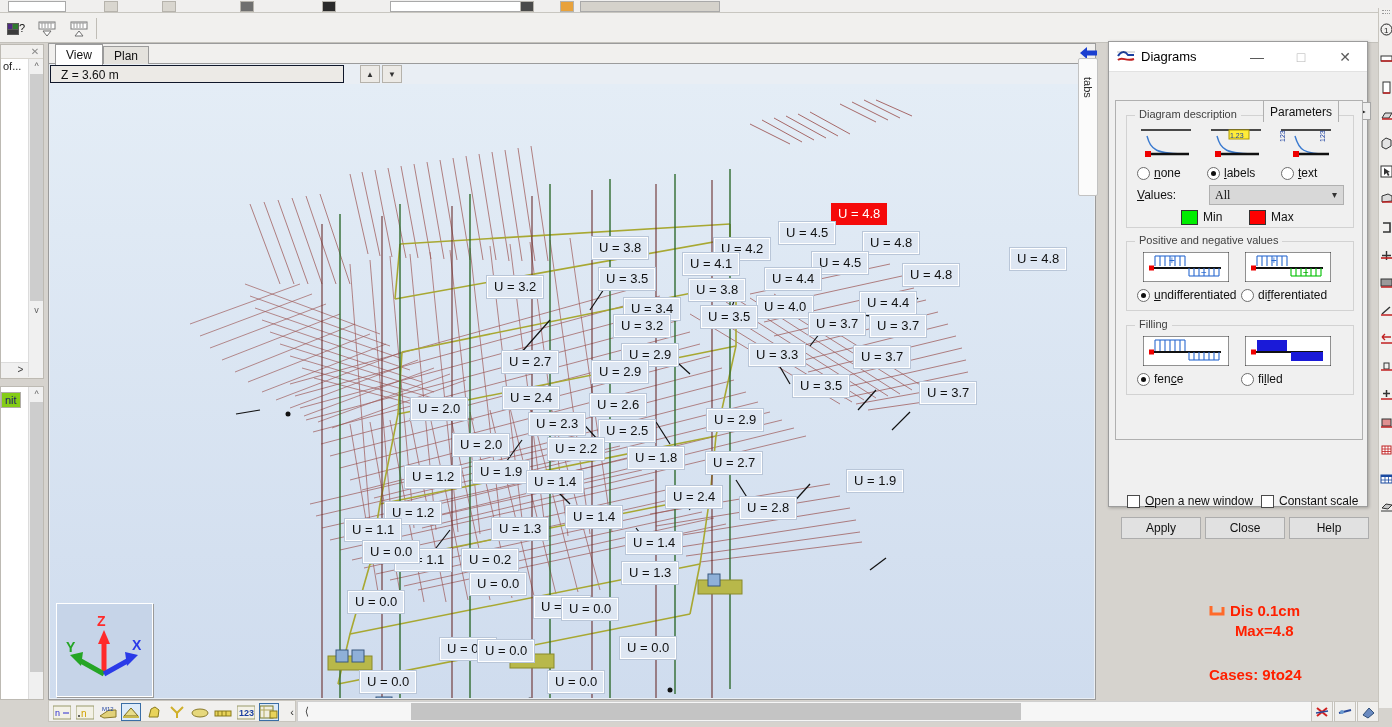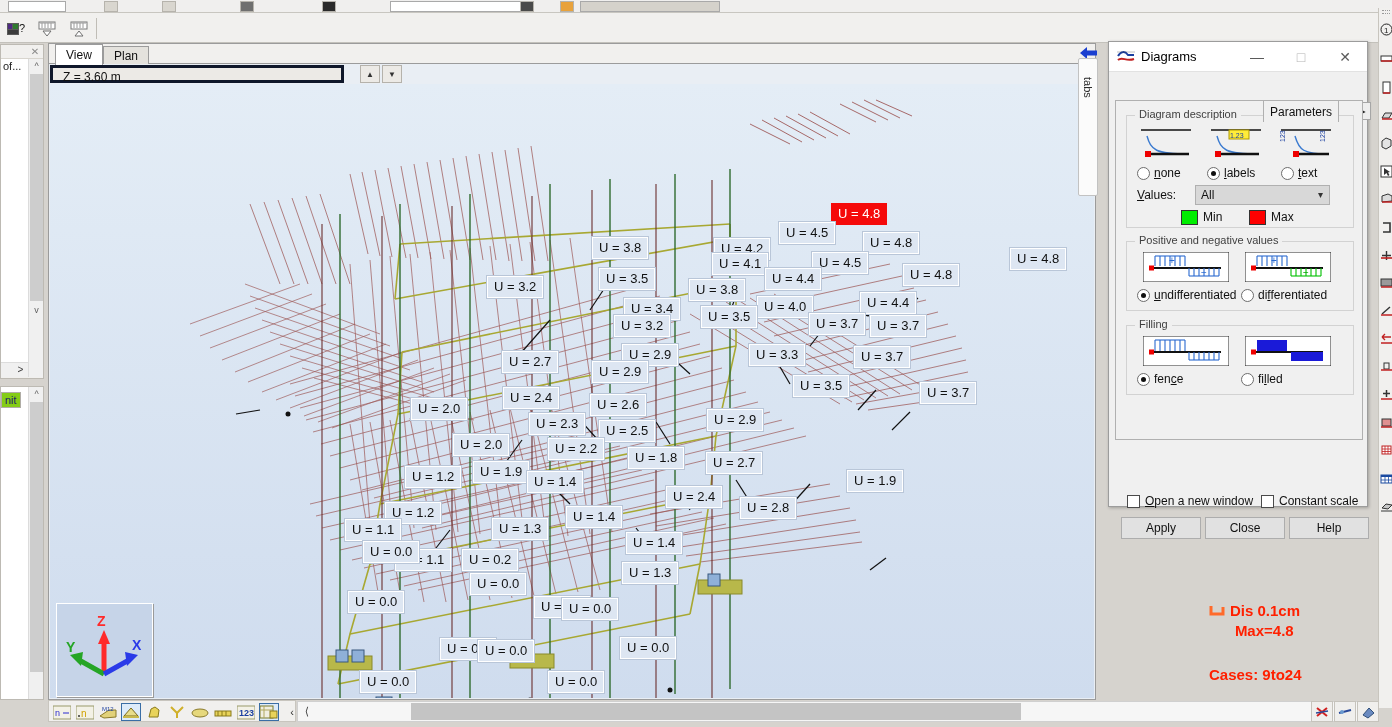--- a/index.html
+++ b/index.html
@@ -82,21 +82,21 @@
     background: #f1f0ee; border-bottom: 1px solid #9b9b9b;
   }
   .vtab {
     position: absolute; top: 2px; height: 18px; padding: 2px 10px 0 10px;
     font-size: 12px; color: #111; border: 1px solid #9b9b9b; border-bottom: none;
     background: #e4e2dd;
   }
   .vtab.active { background: #ffffff; top: 0px; height: 21px; padding-top: 3px; z-index: 3; }
   .zbar {
     position: absolute; left: 1px; top: 21px; height: 18px; width: 294px;
-    background: #eceae6; border: 3px solid #0f172a;
+    background: #eceae6; border: 1px solid #0f172a;
   }
   .zbar .ztext {
     position: absolute; left: 10px; top: 2px; font-size: 12px; color: #111;
   }
   .spin {
     position: absolute; top: 21px; width: 20px; height: 18px;
     background: #eceae6; border: 1px solid #b5b2ab;
     display: flex; align-items: center; justify-content: center;
     color: #333; font-size: 8px;
   }
@@ -639,21 +639,21 @@
 
   </div>
 
   <div id="label-layer">
       <div class="ulabel max" style="left: 831px; top: 203px;">U = 4.8</div>
       <div class="ulabel" style="left: 592px; top: 237px;">U = 3.8</div>
       <div class="ulabel" style="left: 714px; top: 238px;">U = 4.2</div>
       <div class="ulabel" style="left: 779px; top: 222px;">U = 4.5</div>
       <div class="ulabel" style="left: 863px; top: 232px;">U = 4.8</div>
       <div class="ulabel" style="left: 599px; top: 268px;">U = 3.5</div>
-      <div class="ulabel" style="left: 683px; top: 253px; margin-left: 29px;">U = 4.1</div>
+      <div class="ulabel" style="left: 683px; top: 253px;">U = 4.1</div>
       <div class="ulabel" style="left: 812px; top: 252px;">U = 4.5</div>
       <div class="ulabel" style="left: 1010px; top: 248px;">U = 4.8</div>
       <div class="ulabel" style="left: 903px; top: 264px;">U = 4.8</div>
       <div class="ulabel" style="left: 487px; top: 276px;">U = 3.2</div>
       <div class="ulabel" style="left: 689px; top: 279px;">U = 3.8</div>
       <div class="ulabel" style="left: 765px; top: 268px;">U = 4.4</div>
       <div class="ulabel" style="left: 624px; top: 298px;">U = 3.4</div>
       <div class="ulabel" style="left: 757px; top: 296px;">U = 4.0</div>
       <div class="ulabel" style="left: 860px; top: 292px;">U = 4.4</div>
       <div class="ulabel" style="left: 614px; top: 315px;">U = 3.2</div>
@@ -1001,21 +1001,21 @@
         <div class="radio on" style="left:80px;top:50px;">
           <span class="rdot"></span>
           <span><u>l</u>abels</span>
         </div>
         <div class="radio" style="left:154px;top:50px;">
           <span class="rdot"></span>
           <span><u>t</u>ext</span>
         </div>
 
         <div style="position:absolute;left:10px;top:72px;font-size:12px;color:#111;"><u>V</u>alues:</div>
-        <div class="selectbox" style="left:68px;top:69px;width:135px;height:20px;">
+        <div class="selectbox" style="left:82px;top:69px;width:135px;height:20px;font-family:Liberation Serif, serif;">
           <span>All</span>
           <span class="chev">▾</span>
         </div>
 
         <div class="swatch" style="left:54px;top:94px;background:#00ee00;"></div>
         <div style="position:absolute;left:76px;top:94px;font-size:12px;color:#111;">Min</div>
         <div class="swatch" style="left:122px;top:94px;background:#ff0000;"></div>
         <div style="position:absolute;left:144px;top:94px;font-size:12px;color:#111;">Max</div>
       </div>
 

